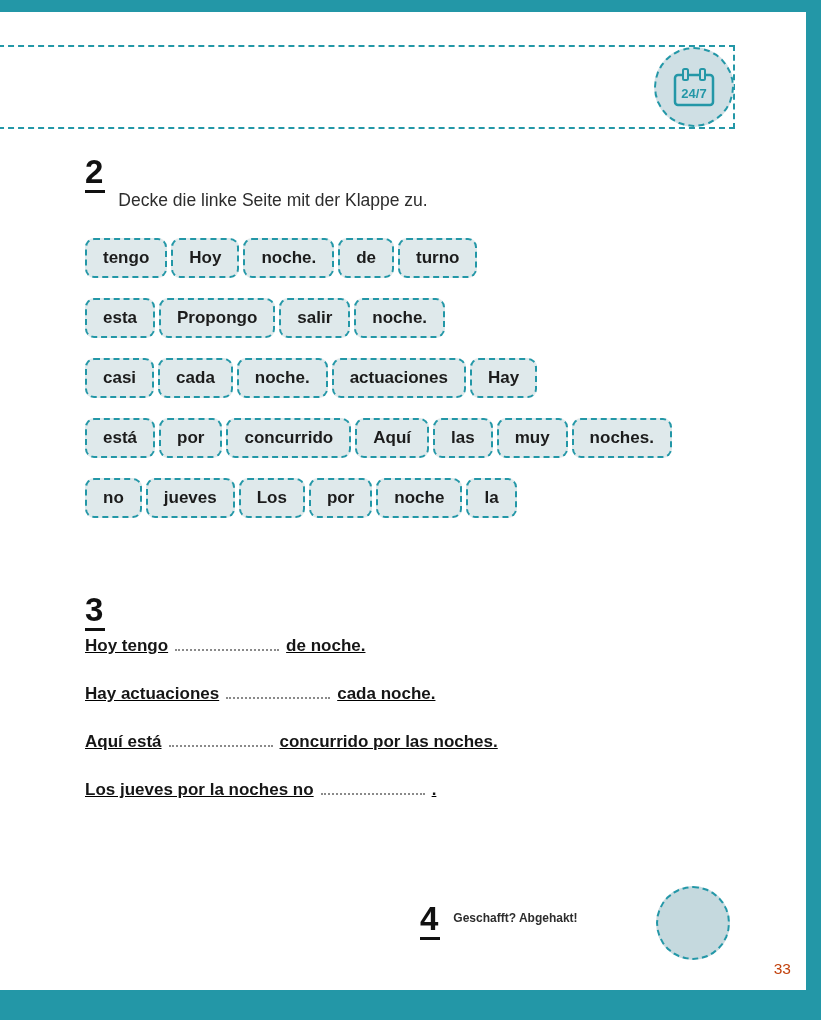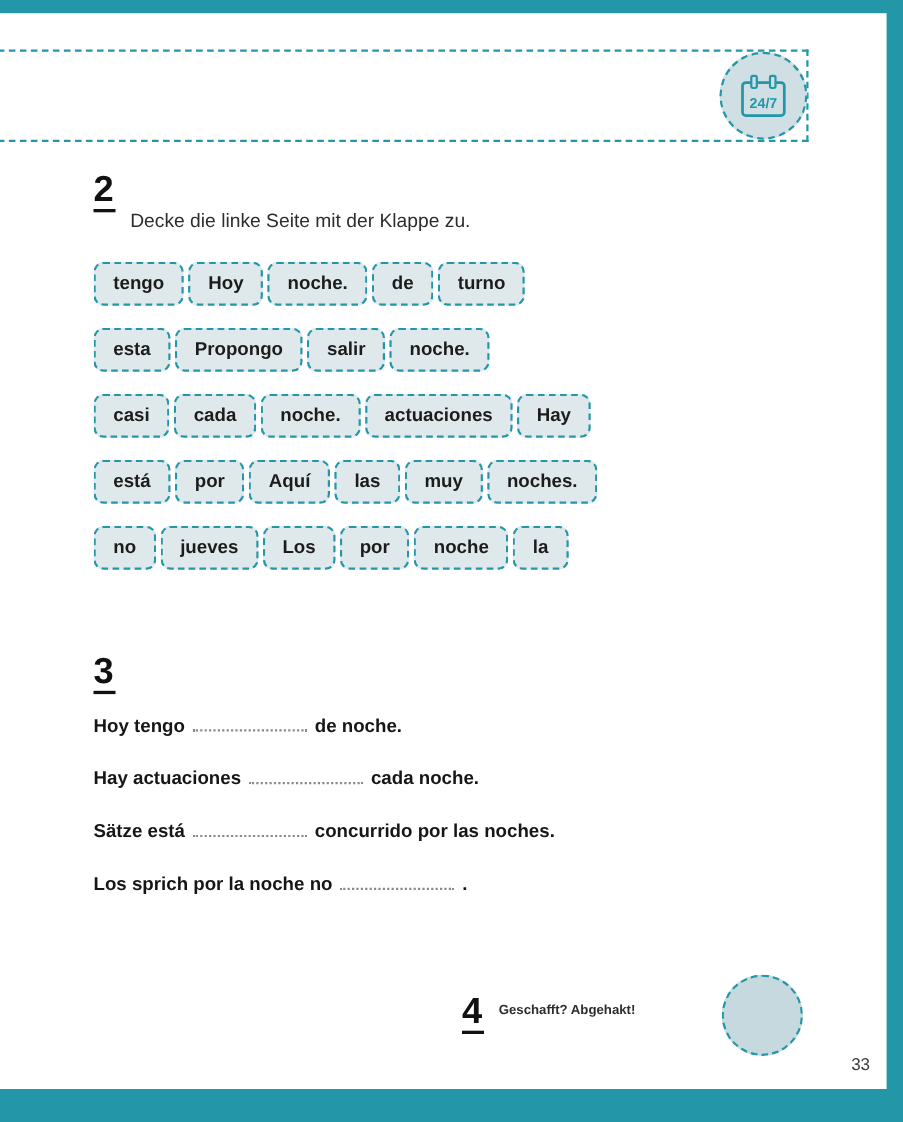--- a/index.html
+++ b/index.html
@@ -34,31 +34,31 @@
     border-bottom:3.5px solid #111;padding:0 2px 3px 0;}
   .ex-instr{font-size:17.5px;color:#2d2d2d;line-height:24px;padding-top:4px;margin-top:28px;}
 
   
   .word-rows{position:absolute;top:238px;left:85px;}
   .word-row{display:flex;gap:4px;margin-bottom:20px;}
   .chip{display:inline-block;border:2px dashed var(--accent);border-radius:9px;background:var(--chip-bg);
     padding:8px 16px;font-size:17px;font-weight:700;color:var(--ink);line-height:20px;}
 
   
-  .sentences{position:absolute;top:650px;left:85px;}
+  .sentences{position:absolute;top:636px;left:85px;text-decoration:underline;}
   .sentence{font-size:17px;font-weight:700;color:#161616;margin-bottom:28px;height:20px;white-space:nowrap;}
   .blank{display:inline-block;width:104px;height:12px;border-bottom:2.5px dotted #8a8a8a;margin:0 7px;}
 
   
   .ex4{position:absolute;top:903px;left:420px;display:flex;gap:13px;align-items:flex-start;}
   .ex4-label{font-size:12px;color:#2d2d2d;padding-top:8px;font-weight:bold;}
   .check-circle{position:absolute;top:886px;left:656px;width:74px;height:74px;border-radius:50%;
     border:2px dashed var(--accent);background:#c5d9de;}
 
-  .page-num{position:absolute;top:960px;right:30px;font-size:15.5px;color:#404040;}
+  .page-num{position:absolute;top:960px;right:30px;font-size:15.5px;color:#c2410c;}
 </style>
 </head>
 <body>
 
 <div class="page">
 
   <div class="frame-top"></div>
   <div class="frame-right"></div>
   <div class="frame-bottom"></div>
 
@@ -96,20 +96,21 @@
         <div class="word-row">
           <span class="chip">casi</span>
           <span class="chip">cada</span>
           <span class="chip">noche.</span>
           <span class="chip">actuaciones</span>
           <span class="chip">Hay</span>
         </div>
         <div class="word-row">
           <span class="chip">está</span>
           <span class="chip">por</span>
+          <span class="chip">concurrido</span>
           <span class="chip">Aquí</span>
           <span class="chip">las</span>
           <span class="chip">muy</span>
           <span class="chip">noches.</span>
         </div>
         <div class="word-row">
           <span class="chip">no</span>
           <span class="chip">jueves</span>
           <span class="chip">Los</span>
           <span class="chip">por</span>
@@ -119,22 +120,22 @@
       </div>
   </section>
 
   <section>
     <div class="ex-head ex3-head">
       <span class="ex-num">3</span>
     </div>
     <div class="sentences" id="sentences">
         <div class="sentence"><span>Hoy tengo</span><span class="blank"></span><span>de noche.</span></div>
         <div class="sentence"><span>Hay actuaciones</span><span class="blank"></span><span>cada noche.</span></div>
-        <div class="sentence"><span>Sätze está</span><span class="blank"></span><span>concurrido por las noches.</span></div>
-        <div class="sentence"><span>Los sprich por la noche no</span><span class="blank"></span><span>.</span></div>
+        <div class="sentence"><span>Aquí está</span><span class="blank"></span><span>concurrido por las noches.</span></div>
+        <div class="sentence"><span>Los jueves por la noches no</span><span class="blank"></span><span>.</span></div>
       </div>
   </section>
 
   <div class="ex4">
     <span class="ex-num">4</span>
     <span class="ex4-label">Geschafft? Abgehakt!</span>
   </div>
   <div class="check-circle"></div>
 
   <div class="page-num">33</div>

